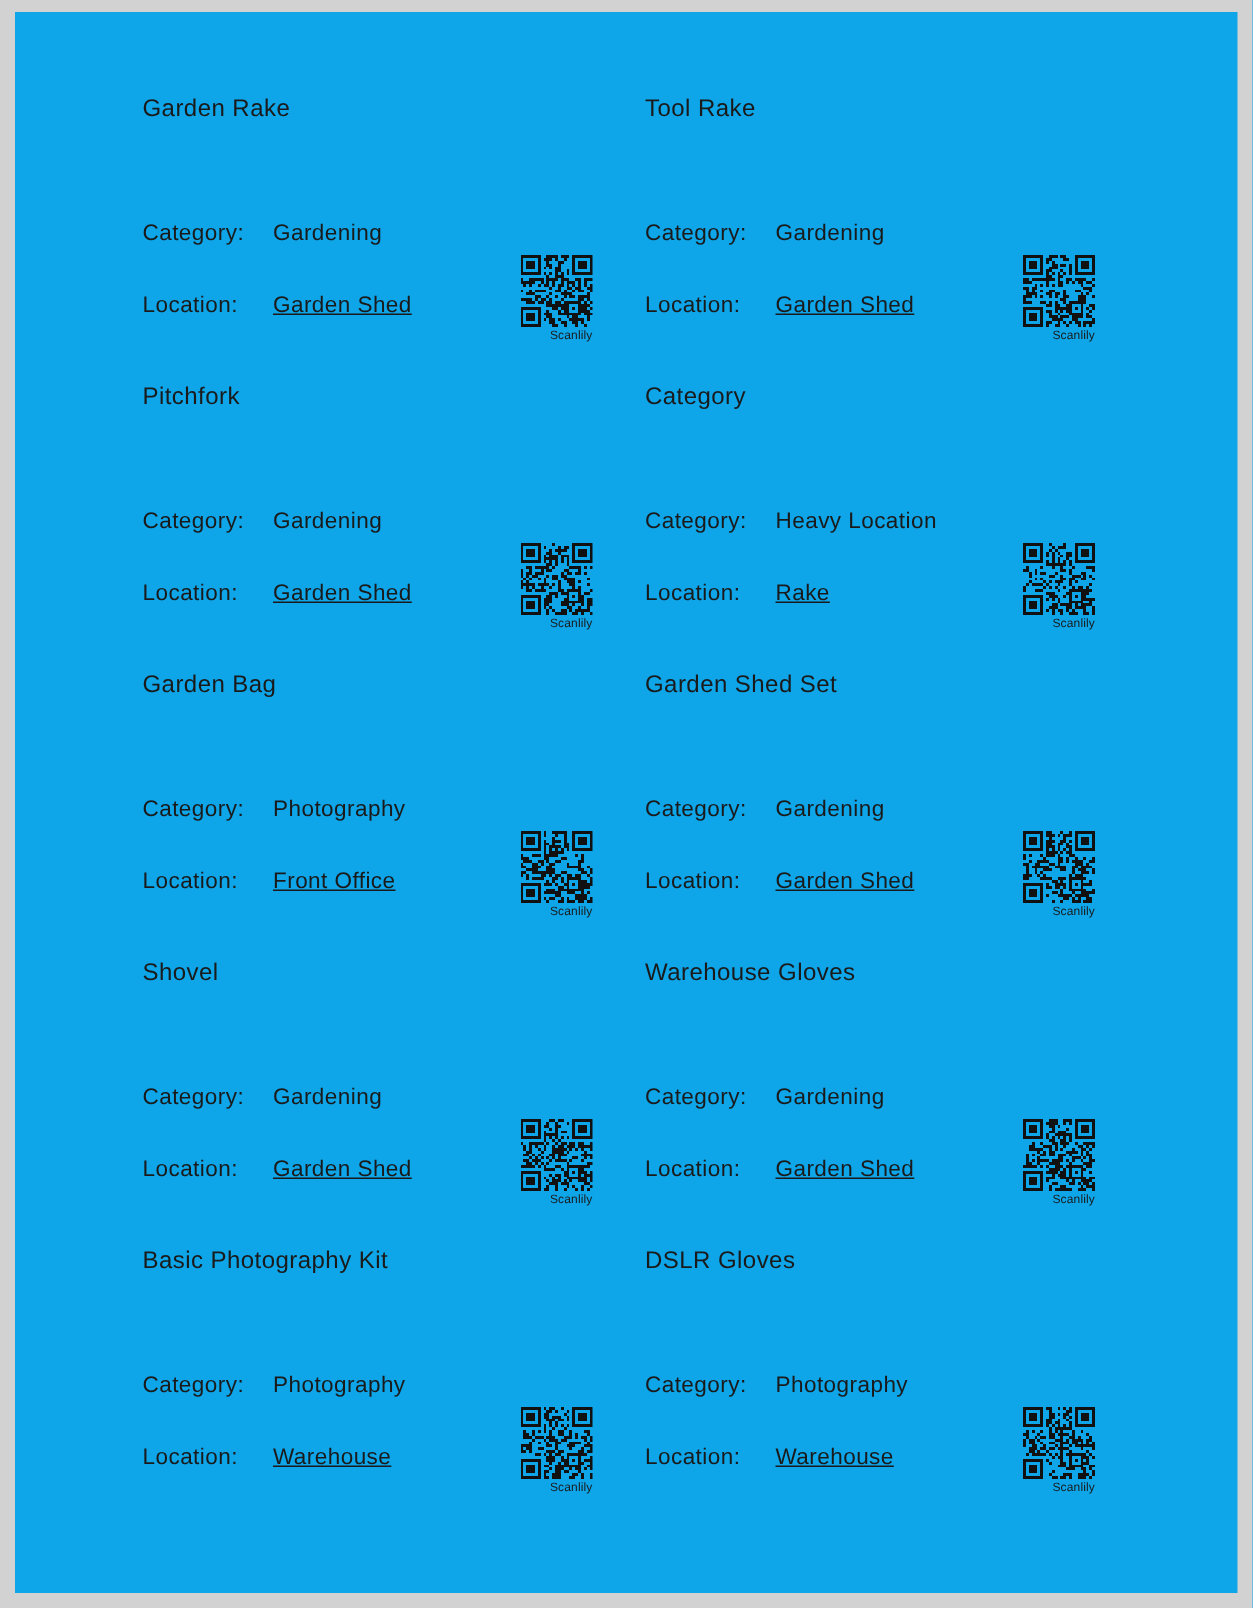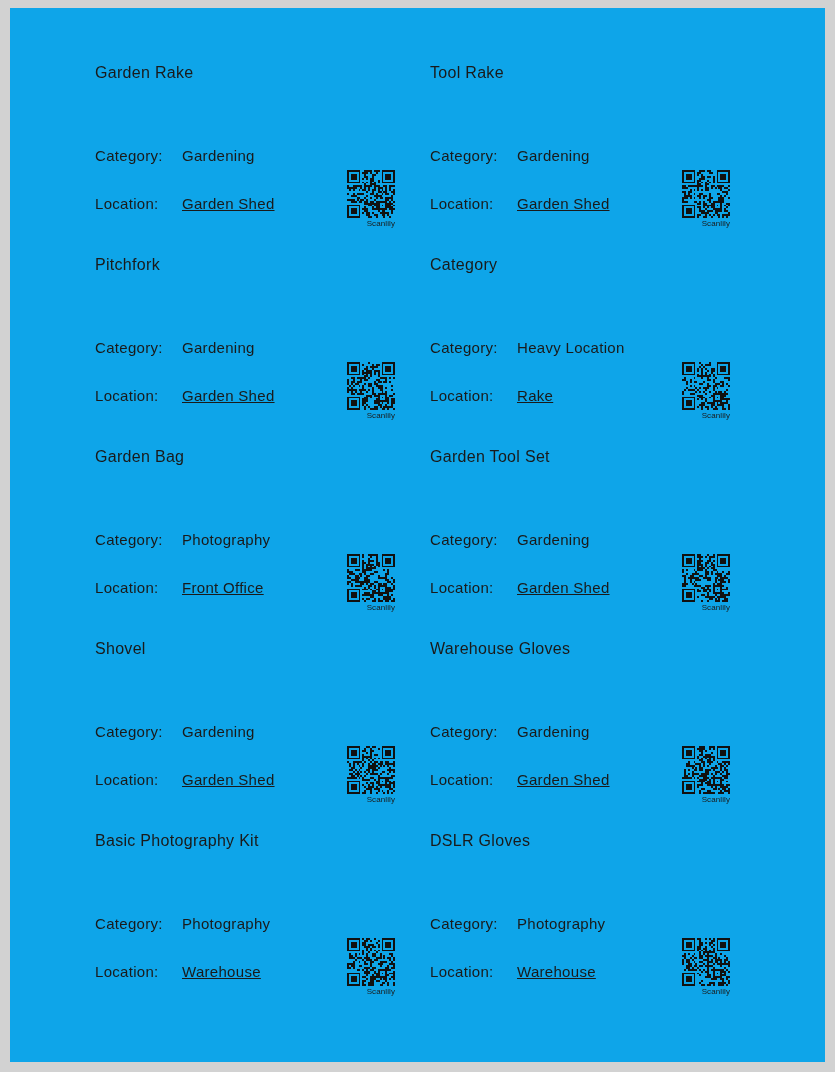--- a/index.html
+++ b/index.html
@@ -1683,21 +1683,21 @@
               <rect x="21" y="24" width="1" height="1"></rect>
               <rect x="23" y="24" width="1" height="1"></rect>
               <rect x="24" y="24" width="1" height="1"></rect>
             </g>
           </svg>
       <span class="qr-caption">Scanlily</span>
     </div>
   </div>
 
   <div class="label-cell">
-    <div class="item-name">Garden Tool Set</div>
+    <div class="item-name">Garden Shed Set</div>
     <div class="field-row row-category">
       <span class="field-label">Category:</span><span>Gardening</span>
     </div>
     <div class="field-row row-location">
       <span class="field-label">Location:</span><span>Garden Shed</span>
     </div>
     <div class="qr-wrap">
       <svg class="qr-svg" viewBox="0 0 25 25" shape-rendering="crispEdges">
             <g fill="#111111">
               <rect x="0" y="0" width="1" height="1"></rect>

